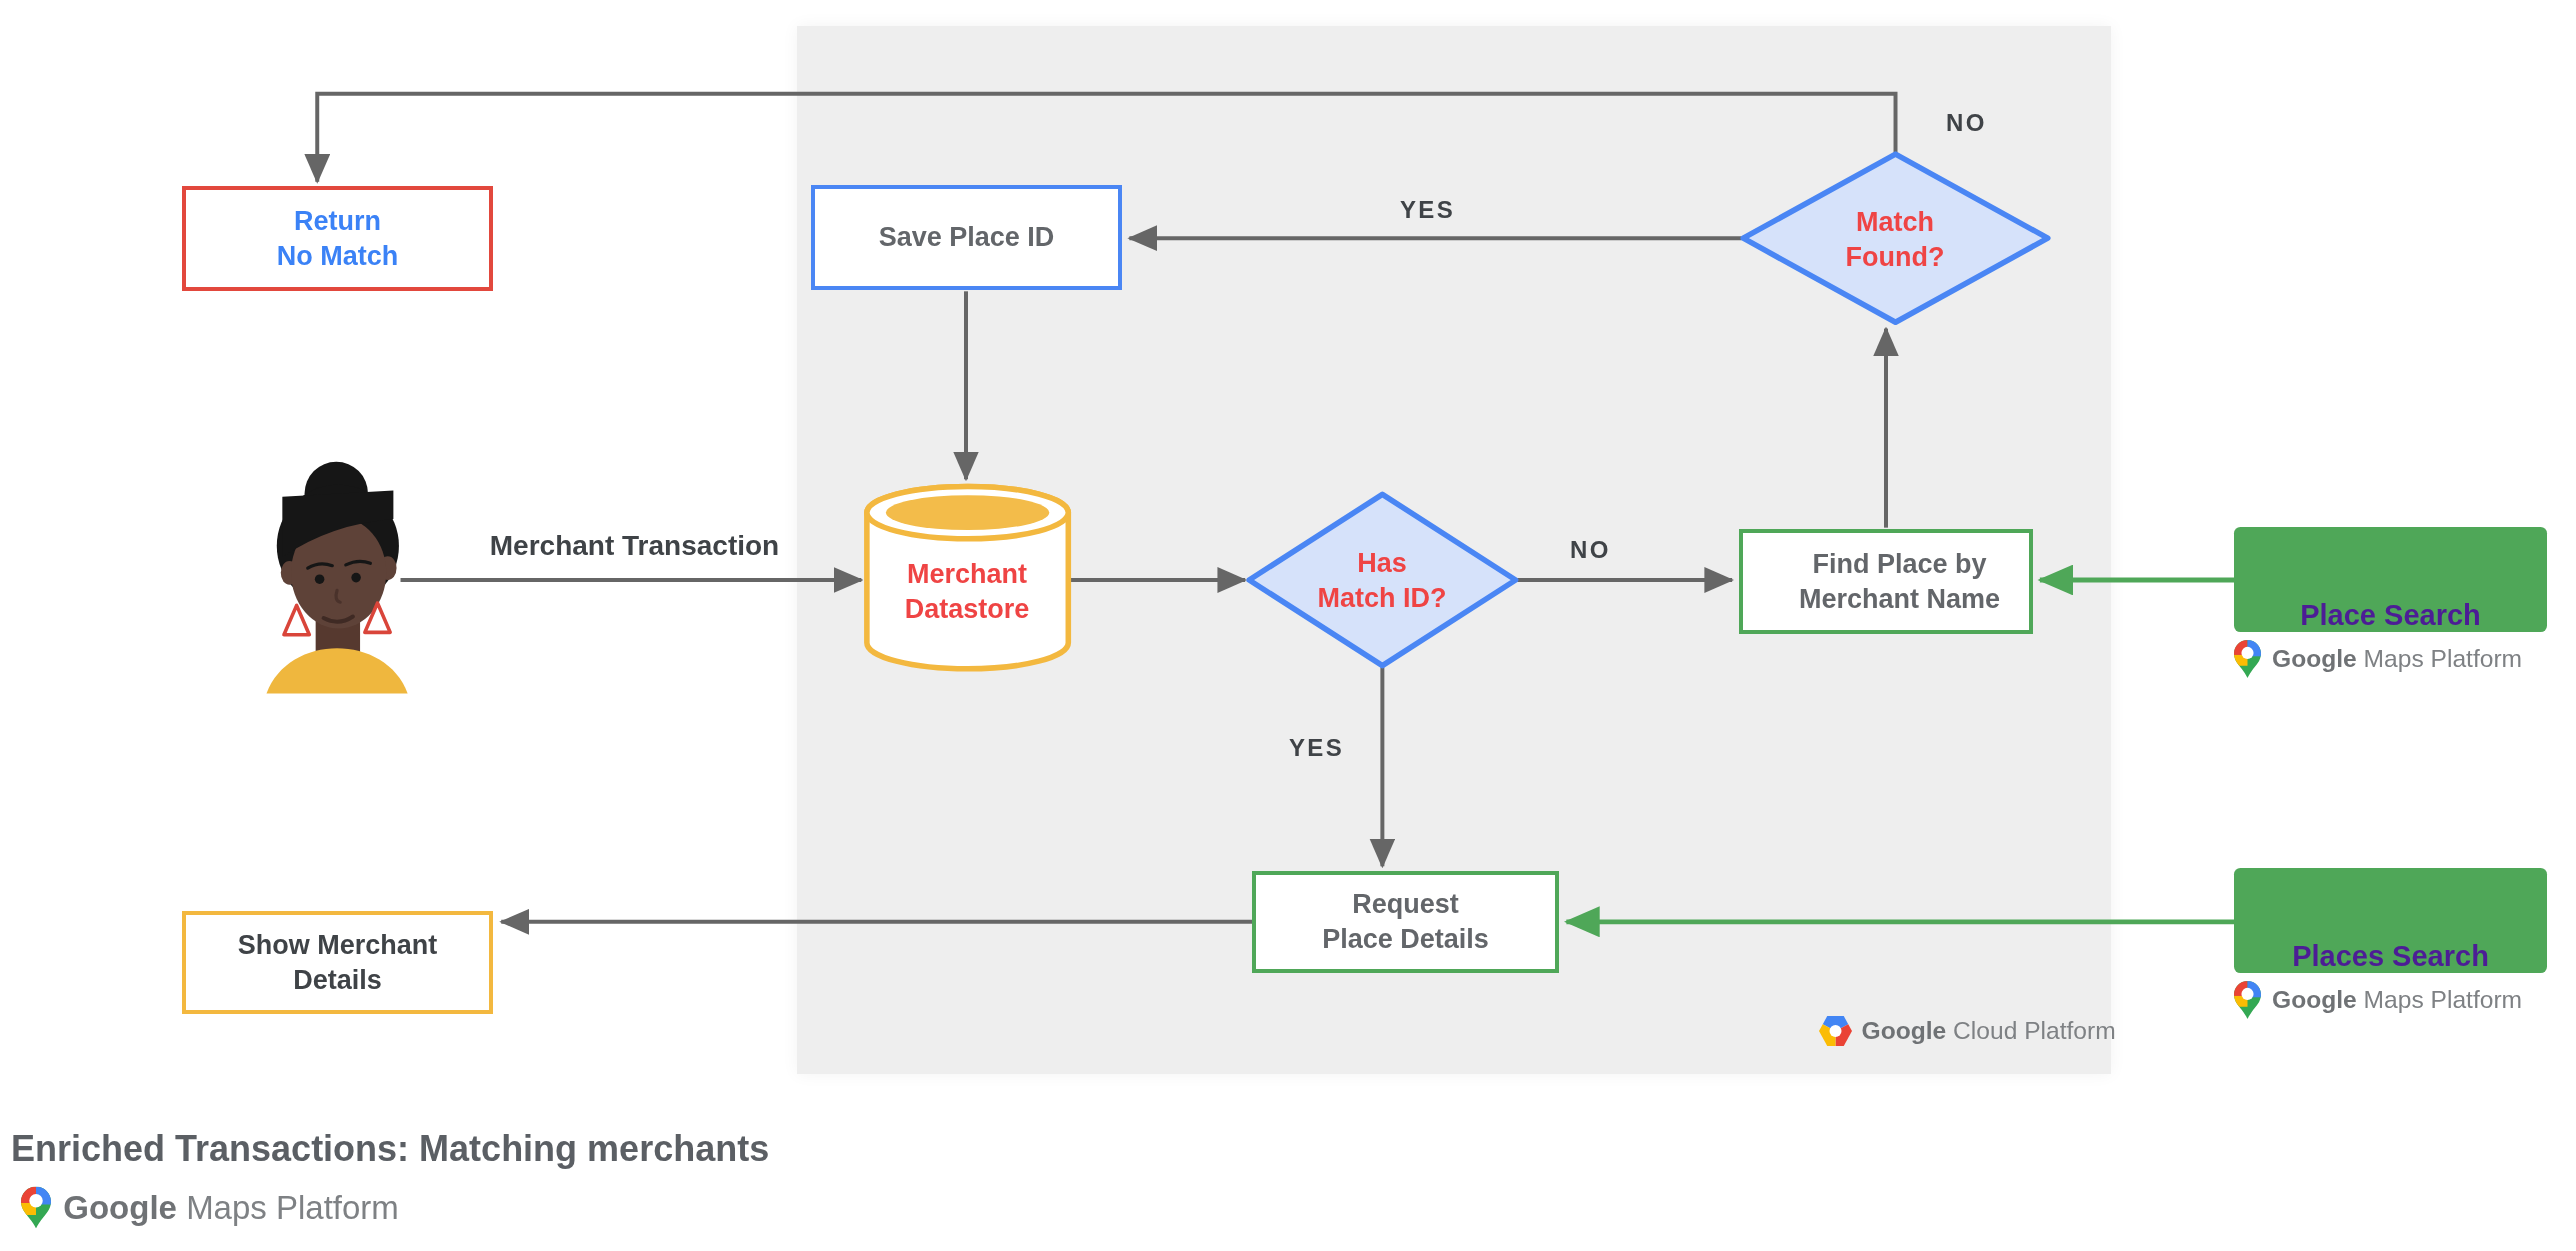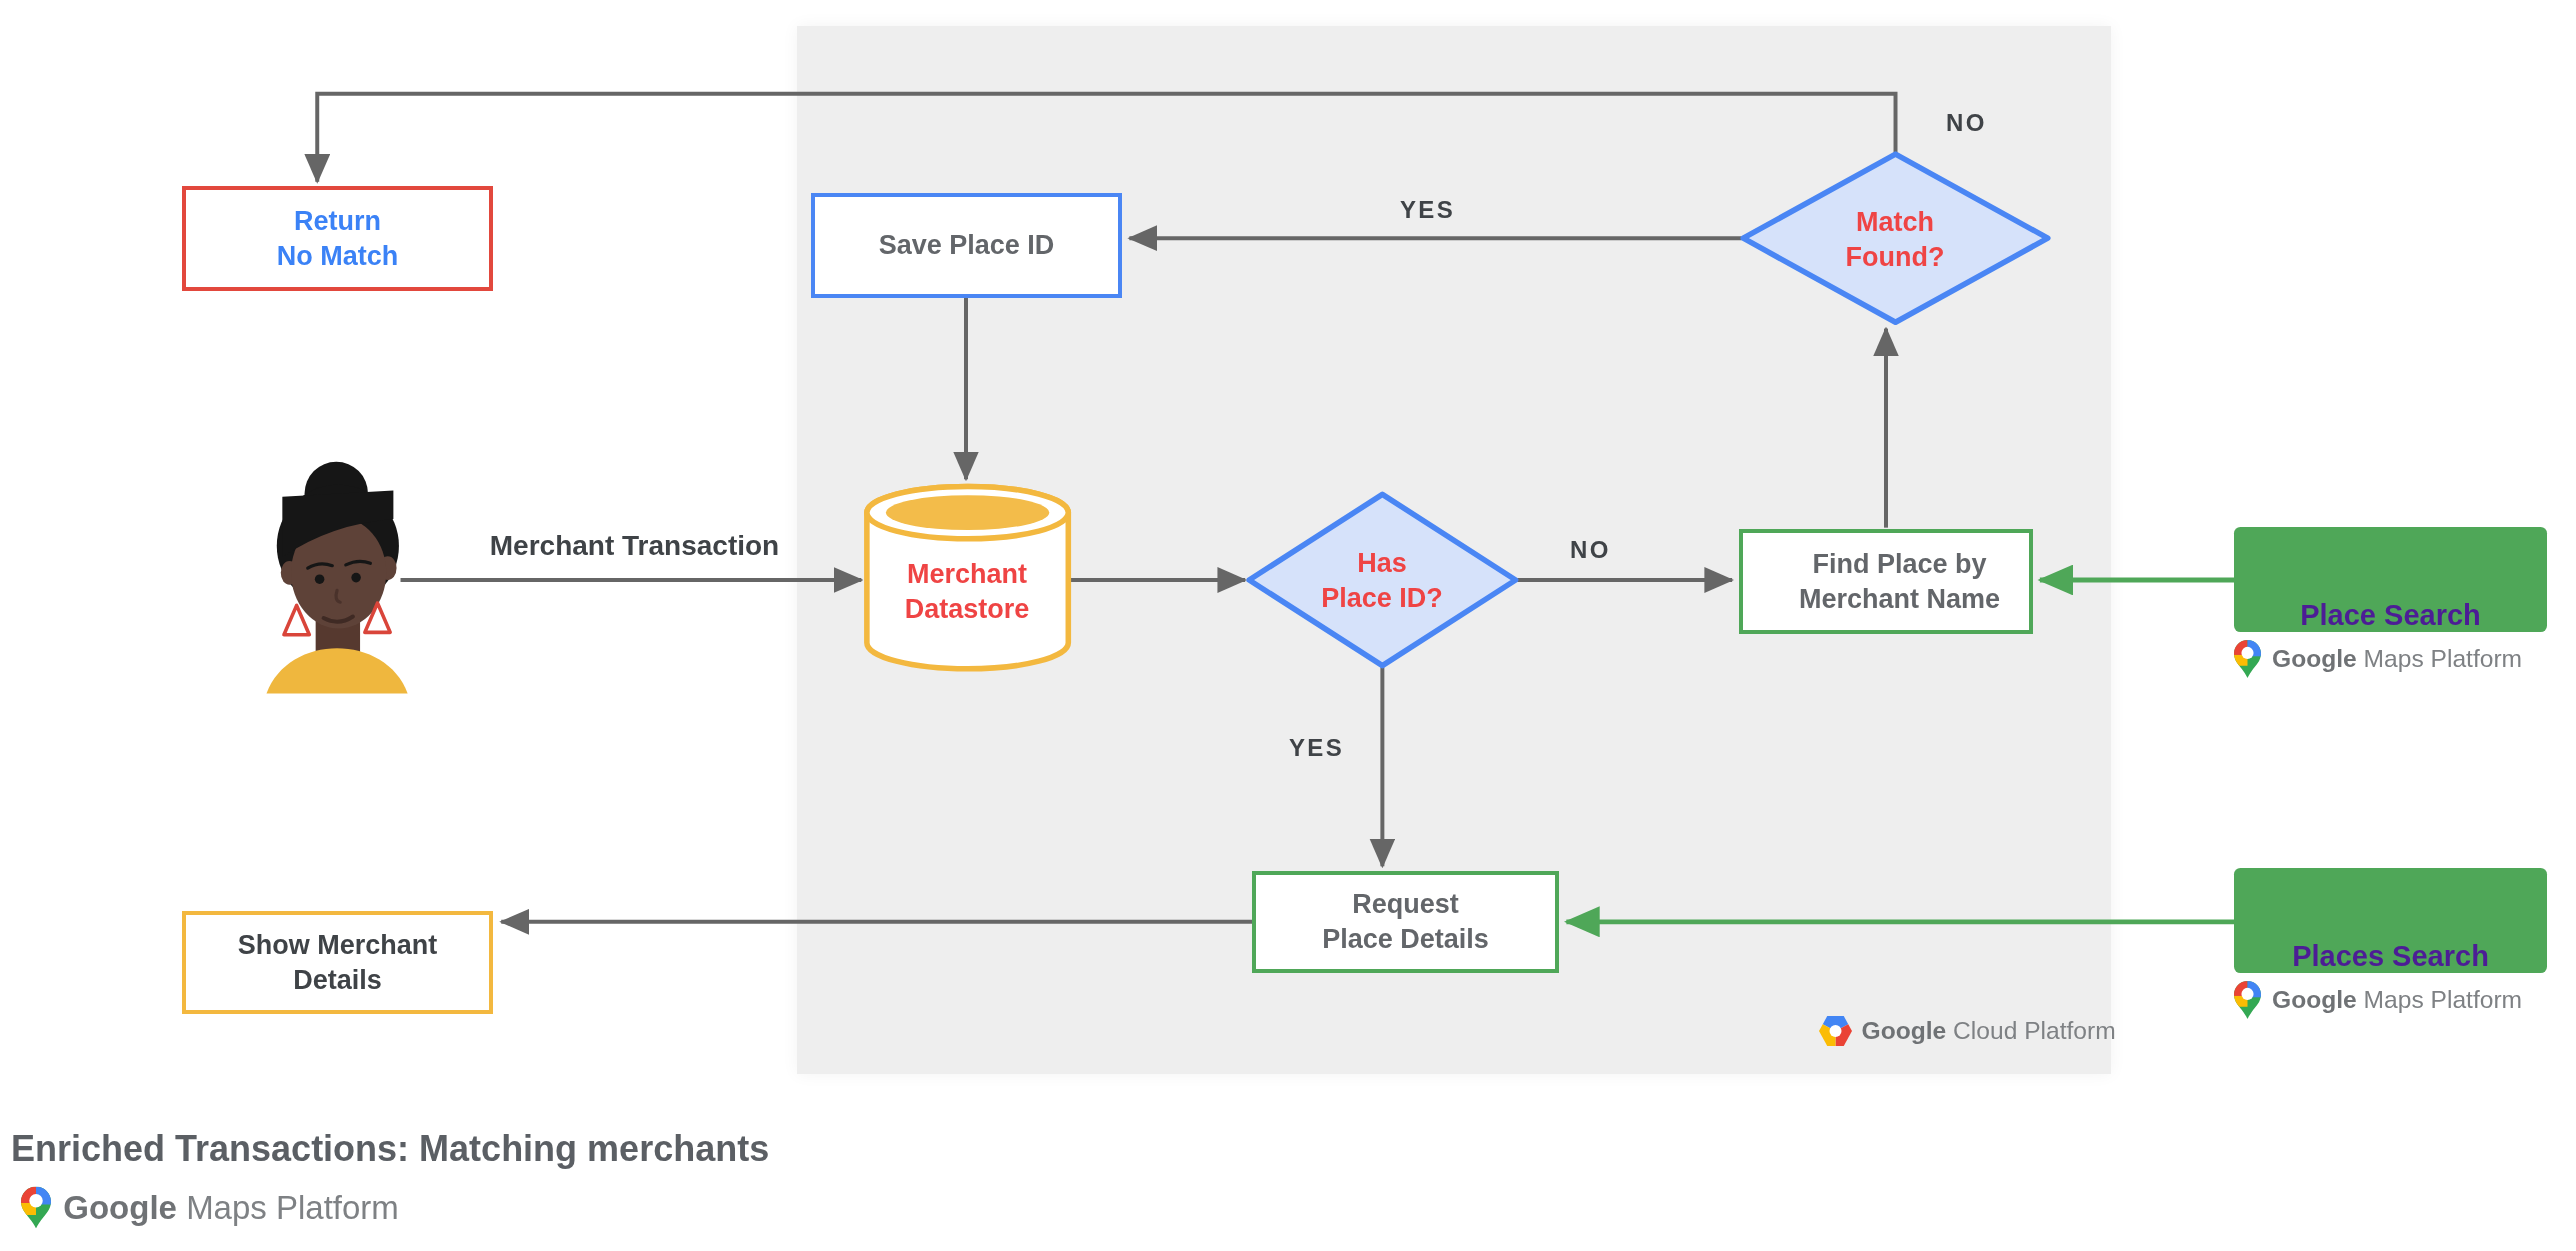--- a/index.html
+++ b/index.html
@@ -12,21 +12,21 @@
     background:#EEEEEE; box-shadow:0 0 16px rgba(0,0,0,0.05);
   }
   svg.overlay { position:absolute; left:0; top:0; width:2576px; height:1252px; }
 
   .node {
     position:absolute; box-sizing:border-box; background:#ffffff;
     display:flex; flex-direction:column; align-items:center; justify-content:center;
     text-align:center; font-weight:bold; font-size:27px; line-height:35px;
   }
   .node.red    { border:4.8px solid #E2483D; color:#3b82f6; }
-  .node.blue   { border:4.8px solid #4A86F4; color:#63666A;margin-top:8px; }
+  .node.blue   { border:4.8px solid #4A86F4; color:#63666A; }
   .node.green  { border:4.8px solid #4FA758; color:#63666A; }
   .node.yellow { border:4.8px solid #F3B83F; color:#3F4347; }
 
   .badge {
     position:absolute; box-sizing:border-box; background:#4FA758; color:#4c1d95;
     border-radius:6.3px; display:flex; align-items:flex-end; justify-content:center;
     font-weight:bold; font-size:29px;
   }
   .shape-label {
     position:absolute; display:flex; flex-direction:column; align-items:center;
@@ -147,21 +147,21 @@
   <div class="badge" style="left:2234px; top:868px; width:313px; height:105px;">
     <span>Places Search</span>
   </div>
 
   <div class="shape-label" style="left:1784px; top:194px; width:222px; height:91px;">
     <span>Match</span>
     <span>Found?</span>
   </div>
   <div class="shape-label" style="left:1271px; top:535px; width:222px; height:91px;">
     <span>Has</span>
-    <span>Place ID?</span>
+    <span>Match ID?</span>
   </div>
   <div class="shape-label" style="left:872px; top:546px; width:190px; height:91px;">
     <span>Merchant</span>
     <span>Datastore</span>
   </div>
 
   <div class="edge-label" style="left:1919px; top:109px; width:95px;">NO</div>
   <div class="edge-label" style="left:1380px; top:196px; width:95px;">YES</div>
   <div class="edge-label" style="left:1543px; top:536px; width:95px;">NO</div>
   <div class="edge-label" style="left:1269px; top:734px; width:95px;">YES</div>

